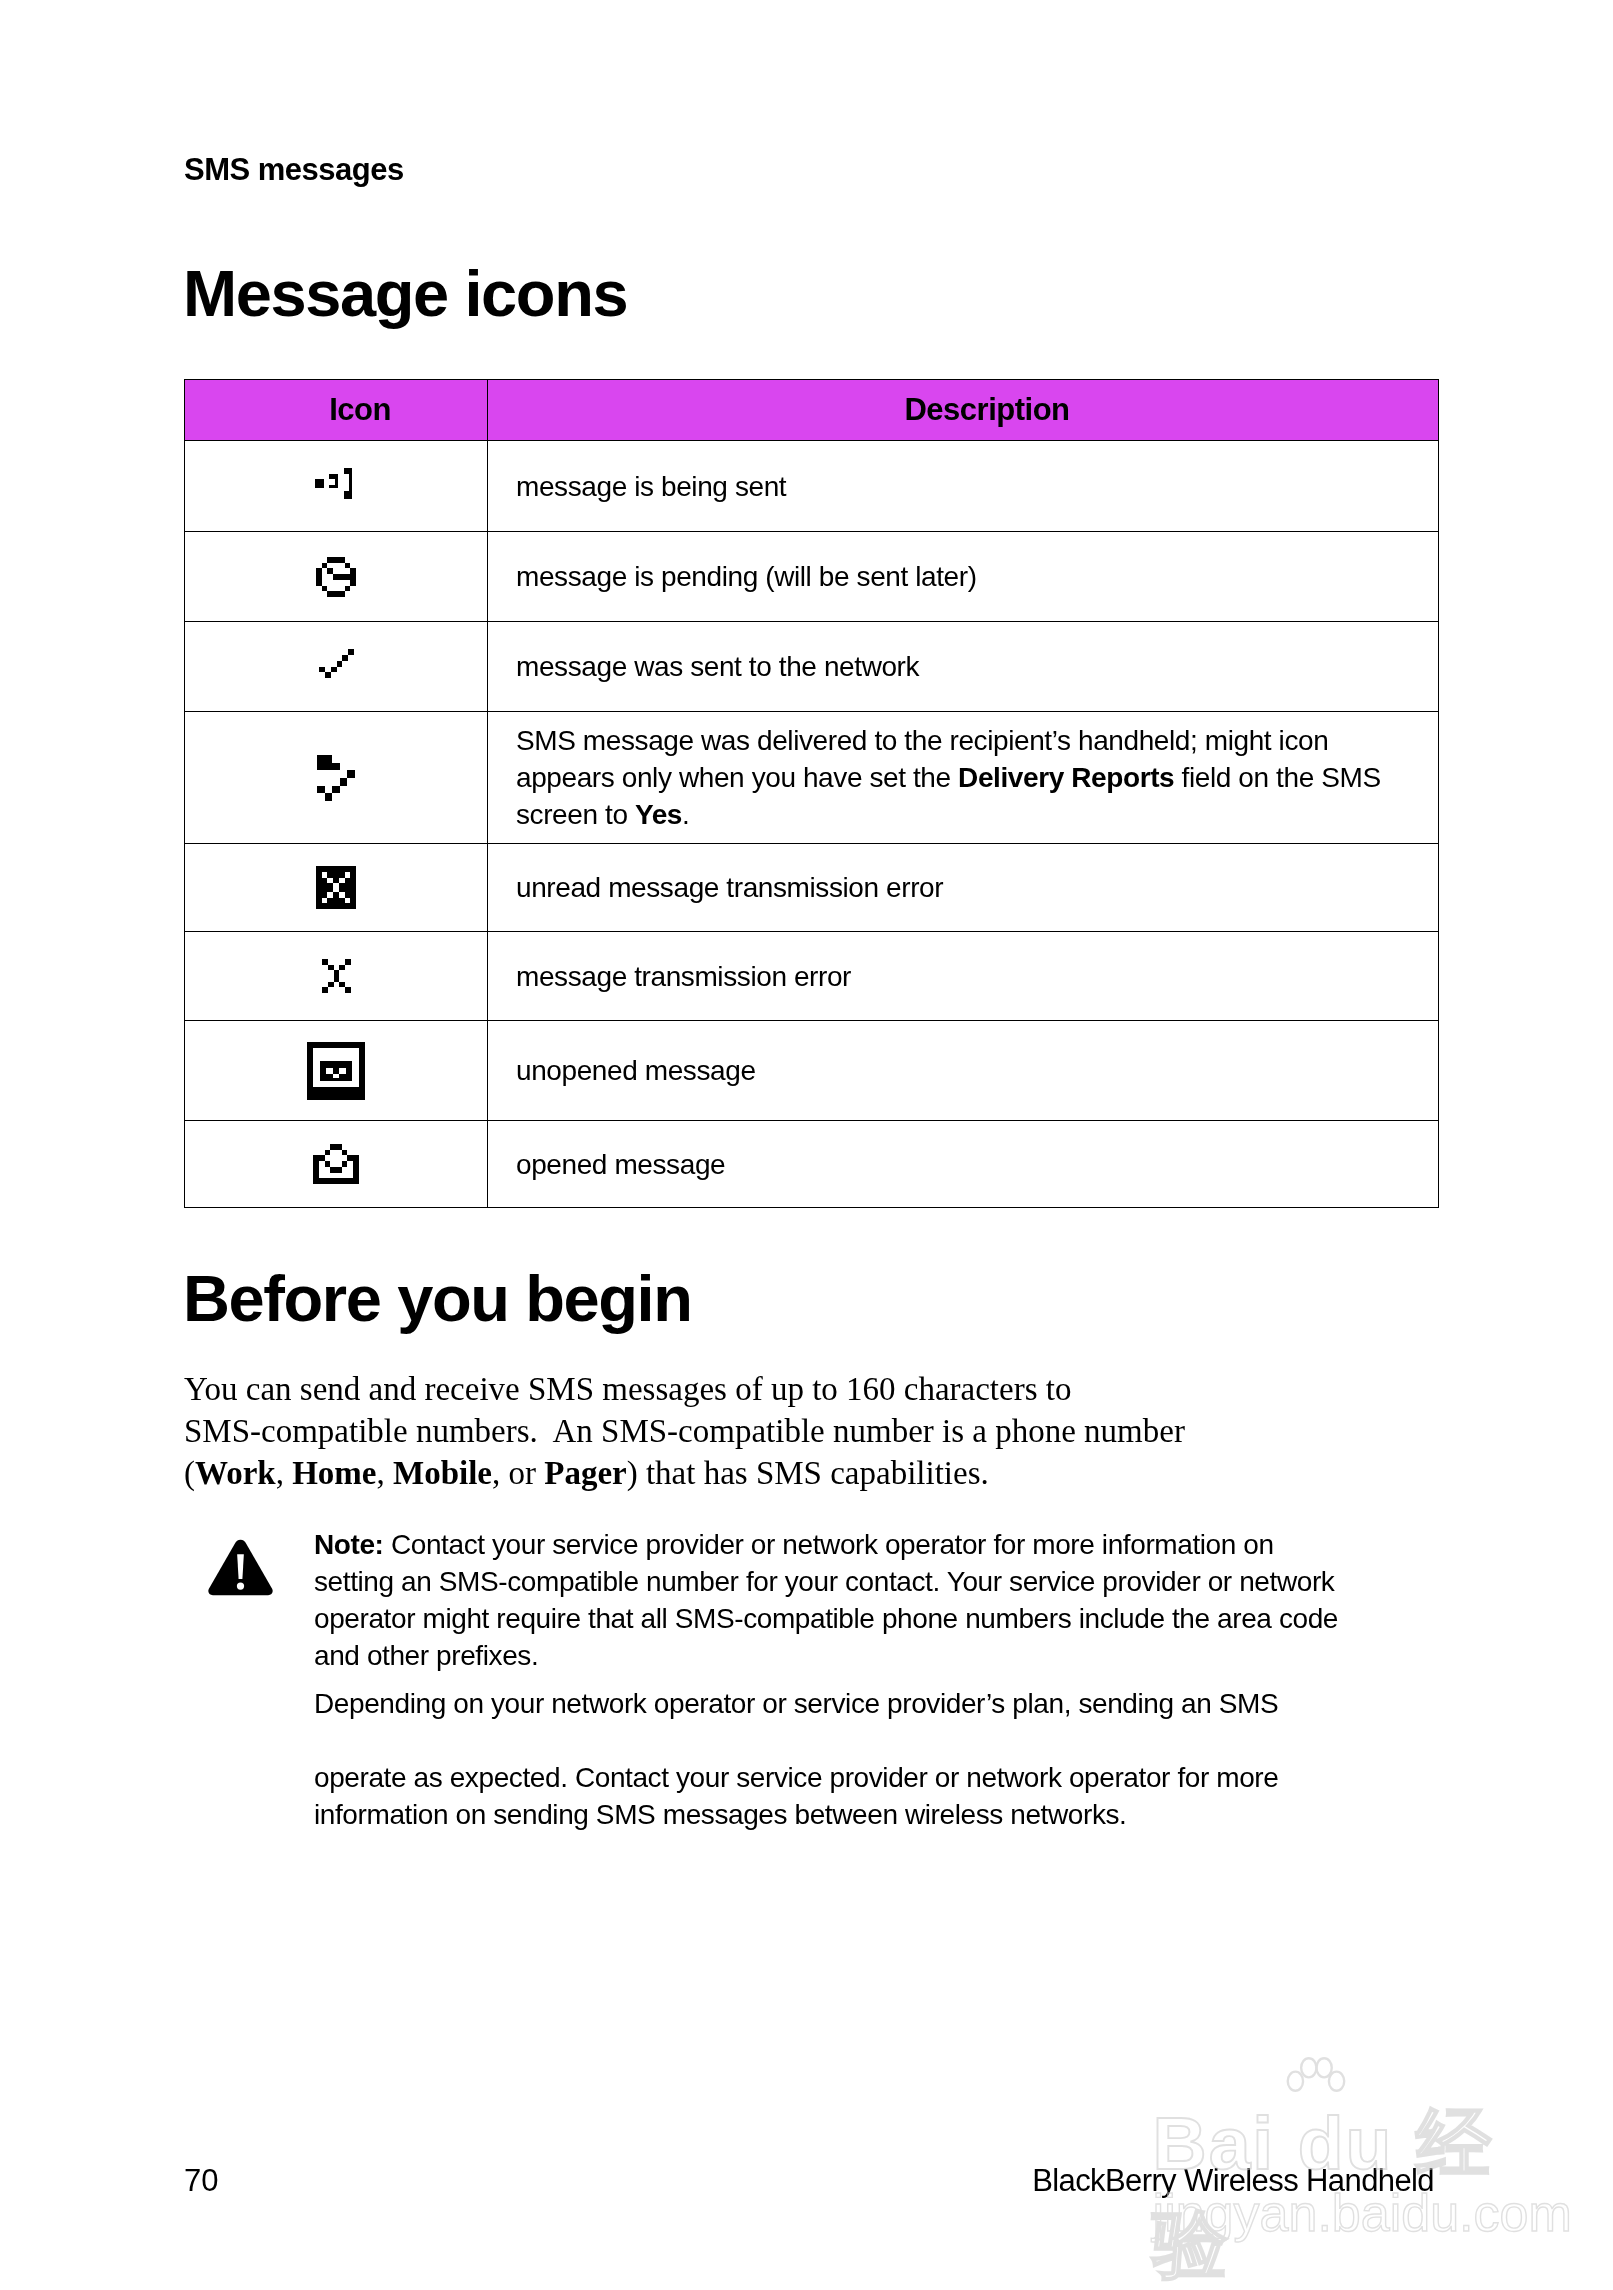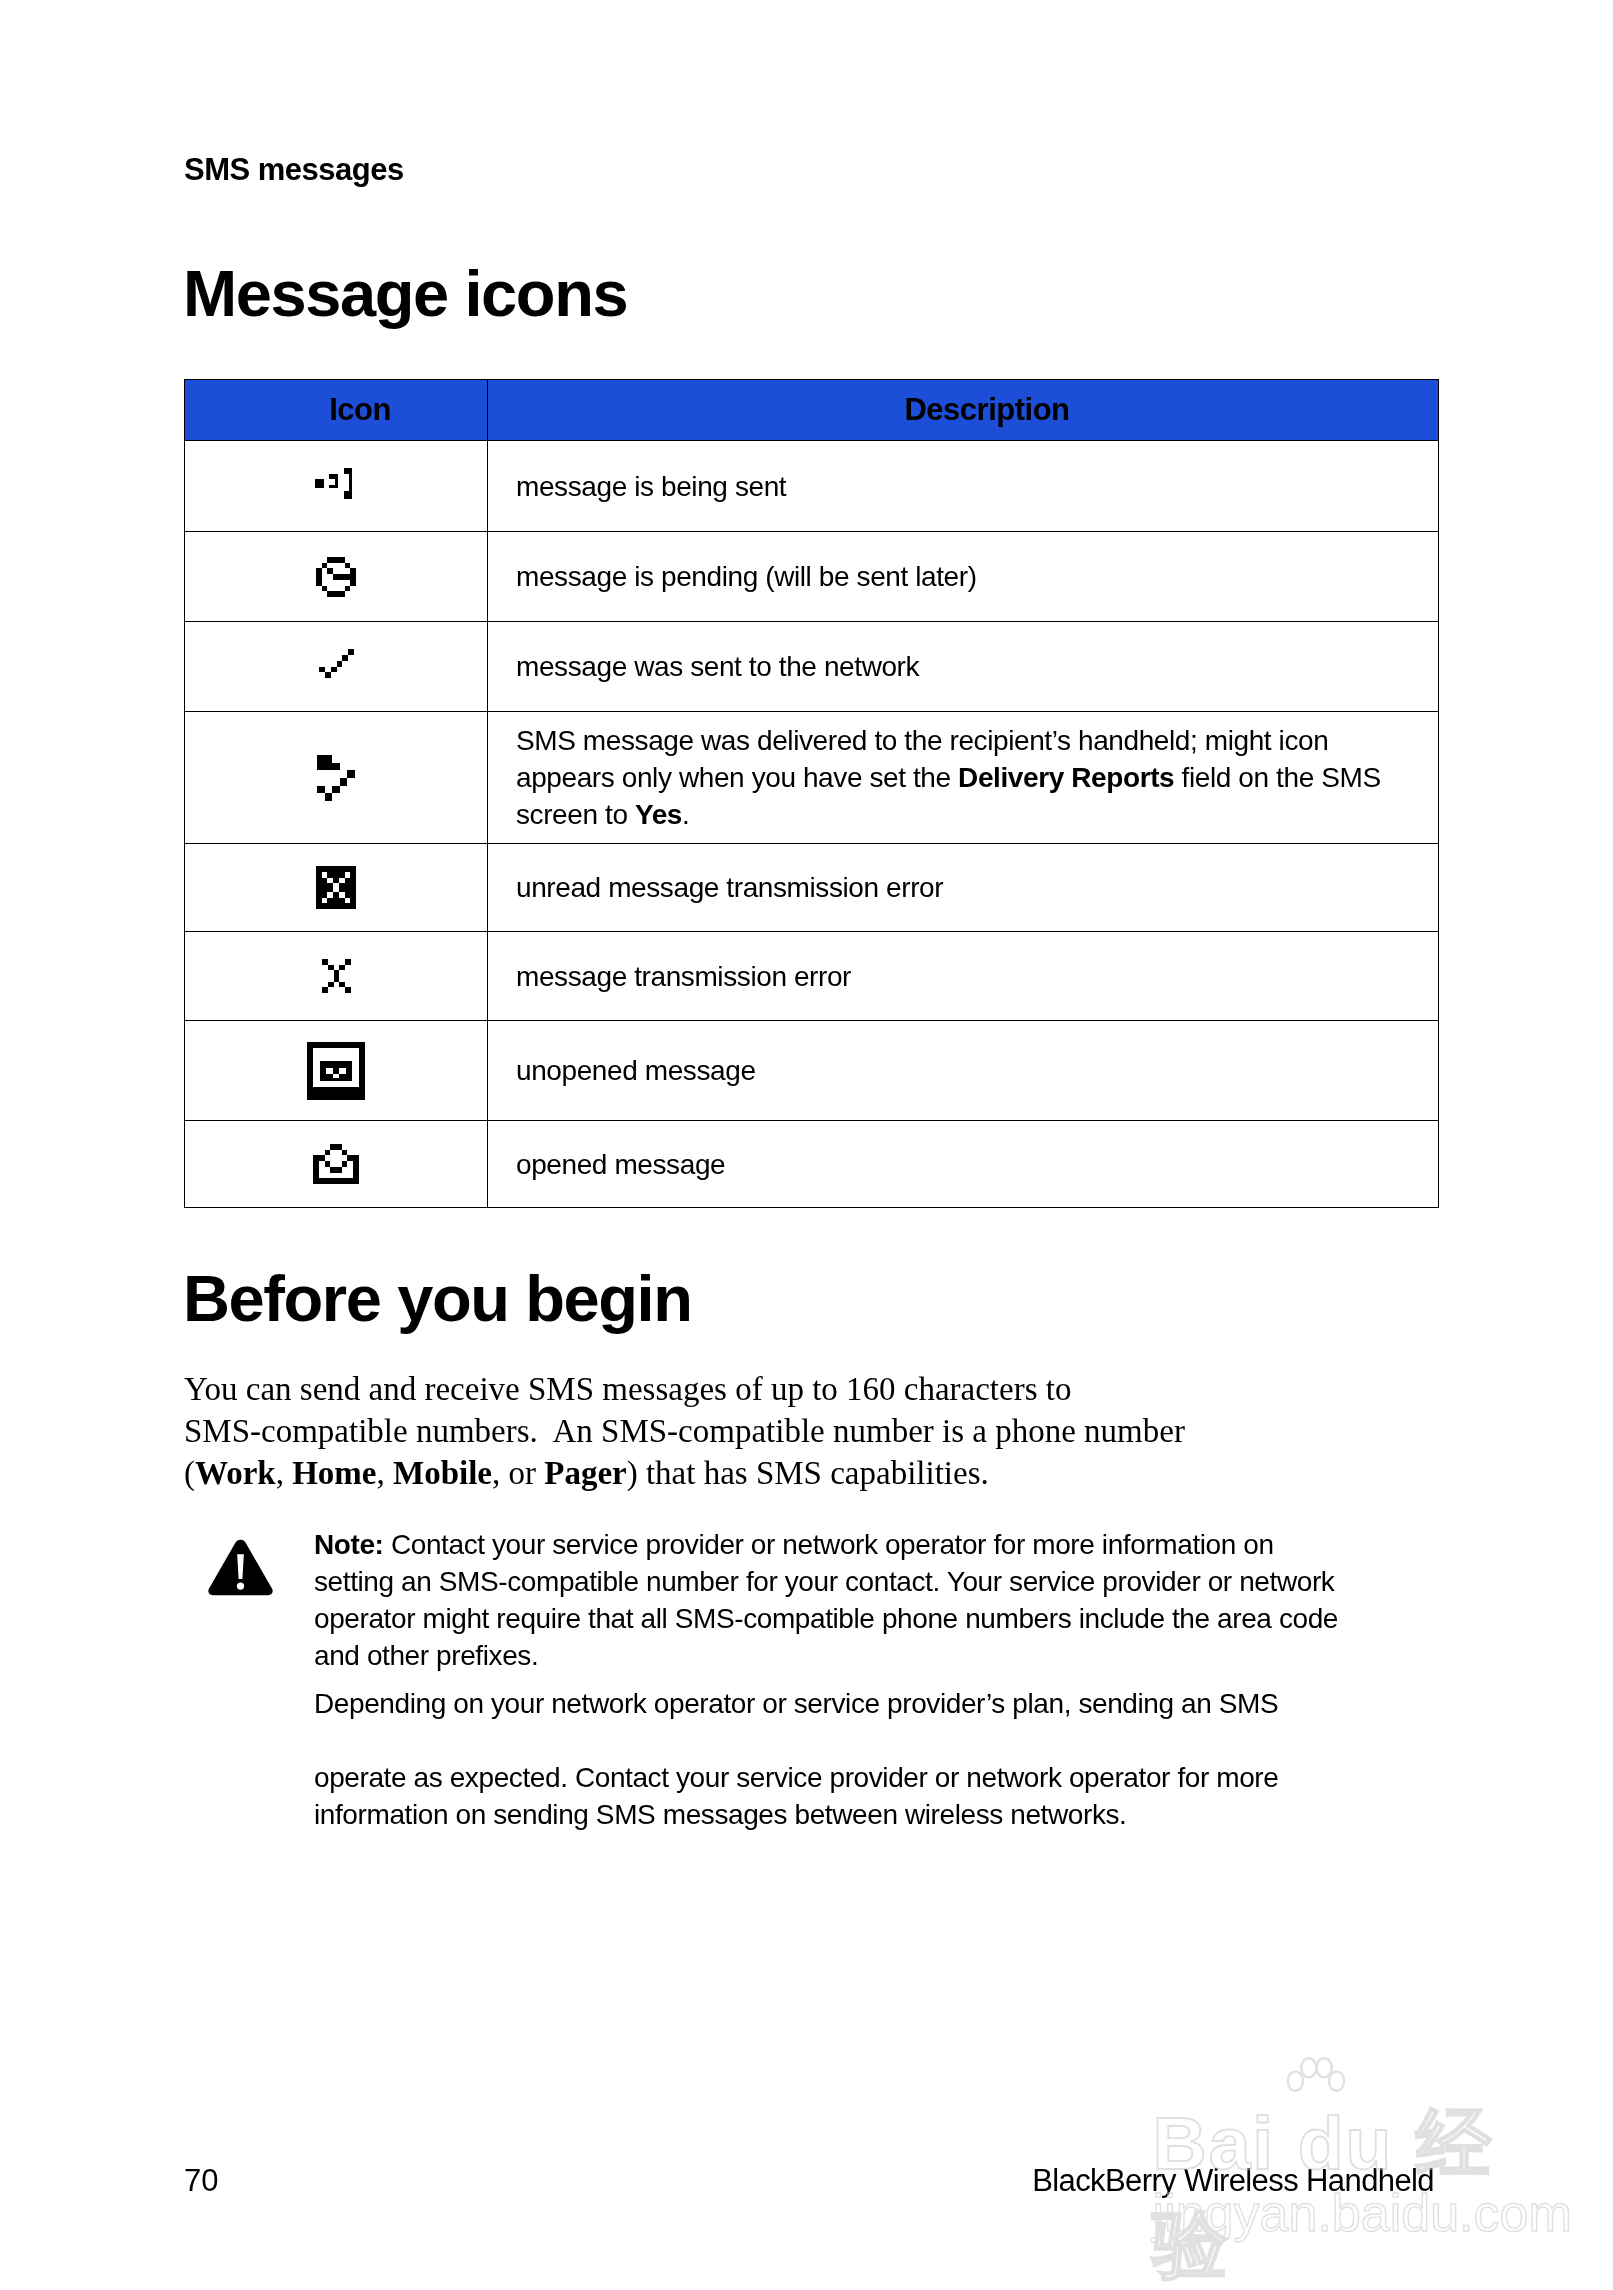--- a/index.html
+++ b/index.html
@@ -7,21 +7,21 @@
   .sans { font-family: "Liberation Sans", "DejaVu Sans", sans-serif; }
   .serif { font-family: "Liberation Serif", "DejaVu Serif", serif; }
   .abs { position: absolute; }
 
   #running-head { left: 184px; top: 152px; font-size: 31px; font-weight: bold; letter-spacing: -0.5px; }
   #title-icons { left: 183px; top: 261px; font-size: 65px; font-weight: bold; letter-spacing: -1.4px; line-height: 1; }
   #title-begin { left: 183px; top: 1266px; font-size: 65px; font-weight: bold; letter-spacing: -1.4px; line-height: 1; }
 
   table.icons { position: absolute; left: 184px; top: 379px; width: 1255px; border-collapse: collapse; table-layout: fixed; }
   table.icons th, table.icons td { border: 1.9px solid #000; padding: 0; }
-  table.icons th { background: #1d4ed8; height: 60px; font-size: 31px; font-weight: bold; text-align: center; letter-spacing: -0.5px; padding-left: 48px; }
+  table.icons th { background: #d946ef; height: 60px; font-size: 31px; font-weight: bold; text-align: center; letter-spacing: -0.5px; padding-left: 48px; }
   table.icons col.c1 { width: 303px; }
   table.icons td.ic { text-align: center; vertical-align: middle; }
   table.icons td.desc { padding-left: 28px; padding-right: 13.4px; font-size: 28px; line-height: 37px; letter-spacing: -0.4px; vertical-align: middle; }
   table.icons td.desc span.b { font-weight: bold; }
   .icon-svg { display: inline-block; vertical-align: middle; }
 
   #intro { left: 184px; top: 1368px; width: 1268px; font-size: 33px; line-height: 42px; }
   #intro b { font-weight: bold; }
 
   #warning-icon { left: 206px; top: 1537px; width: 69px; height: 61px; }

